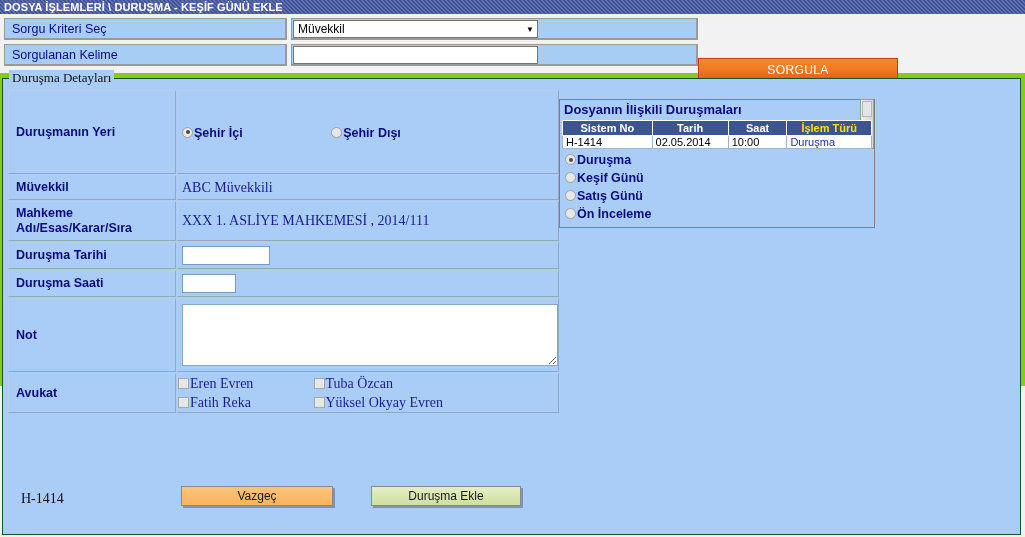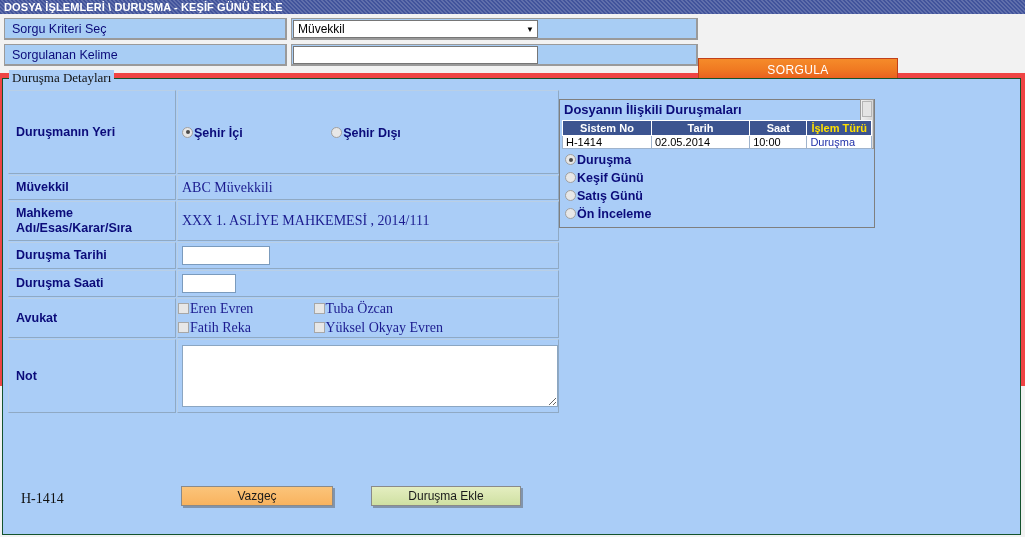--- a/index.html
+++ b/index.html
@@ -14,21 +14,21 @@
     background: #f2f2f2;
     font-family: "Liberation Sans", sans-serif;
     font-size: 12px;
     color: #1a1a8c;
   }
 
   .app {
     position: relative;
     width: 1025px;
     height: 386px;
-    background: #ef4444;
+    background: #84cc16;
   }
 
   
   .titlebar {
     position: absolute;
     left: 0; top: 0;
     width: 1025px;
     height: 14px;
     background-color: #41539b;
     background-image:
@@ -333,21 +333,21 @@
     font-size: 11px;
     background: #ffffff;
   }
   table.reltable th {
     background: #3c5490;
     color: #ffffff;
     font-size: 11px;
     font-weight: bold;
     text-align: center;
     border: 1px solid #ffffff;
-    padding: 1px 4px;
+    padding: 1px 14px;
     white-space: nowrap;
   }
   table.reltable th.accent { color: #ffe000; }
   table.reltable td {
     background: #ffffff;
     color: #000000;
     border: 1px solid #9fb3cc;
     padding: 0px 3px;
     white-space: nowrap;
     font-size: 11px;
@@ -472,20 +472,27 @@
         <td class="lbl">Duruşma Tarihi</td>
         <td class="val">
           <input class="tinput date-in" type="text" value="" style="">
         </td>
       </tr>
 
       <tr>
         <td class="lbl">Duruşma Saati</td>
         <td class="val">
           <input class="tinput time-in" type="text" value="" style="">
+        </td>
+      </tr>
+
+      <tr>
+        <td class="lbl">Not</td>
+        <td class="val">
+          <textarea class="note" style=""></textarea>
         </td>
       </tr>
 
       <tr>
         <td class="lbl">Avukat</td>
         <td class="avukat-grid">
           <div class="av-line">
             <span class="av-item">
               <span class="cb"></span><span>Eren Evren</span>
             </span>
@@ -496,27 +503,20 @@
           <div class="av-line">
             <span class="av-item">
               <span class="cb"></span><span>Fatih Reka</span>
             </span>
             <span class="av-item">
               <span class="cb"></span><span>Yüksel Okyay Evren</span>
             </span>
           </div>
         </td>
       </tr>
-
-      <tr>
-        <td class="lbl">Not</td>
-        <td class="val">
-          <textarea class="note" style=""></textarea>
-        </td>
-      </tr>
     </tbody>
       </table>
 
     <div class="relpanel">
       <div class="ptitle">Dosyanın İlişkili Duruşmaları</div>
       <div class="relscroll"></div>
 
       <table class="reltable">
         <tbody>
             <tr>

